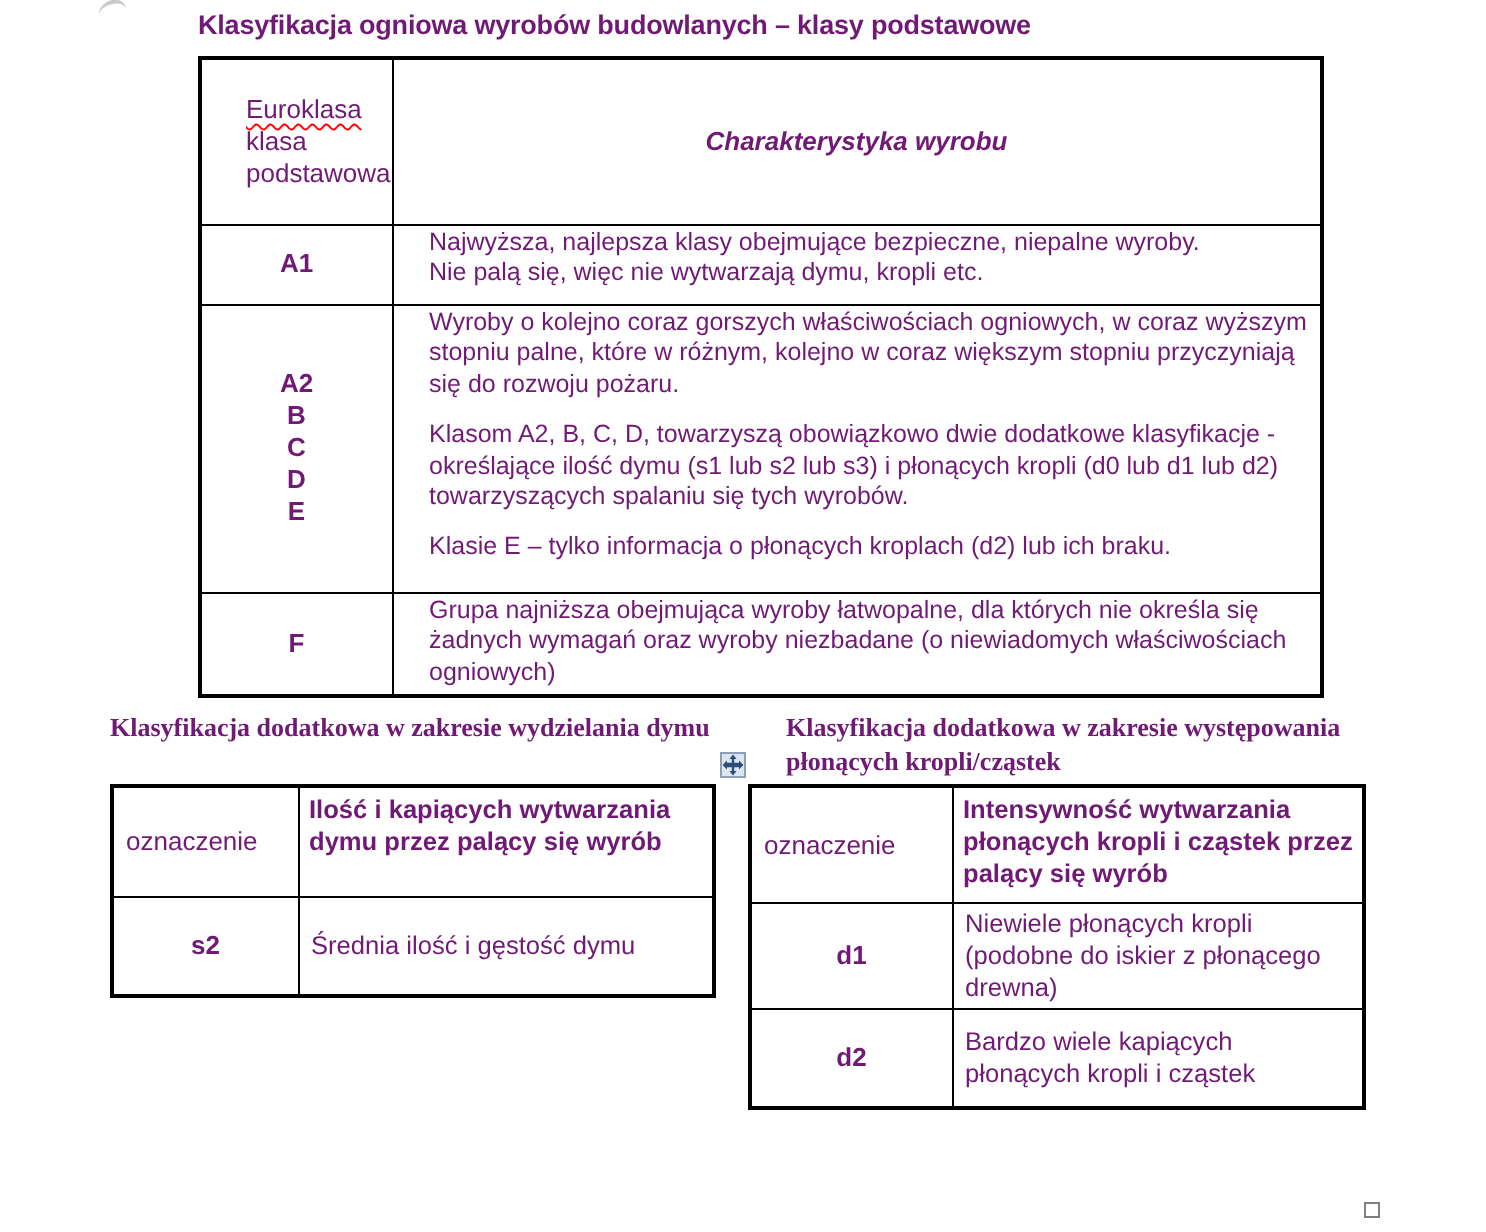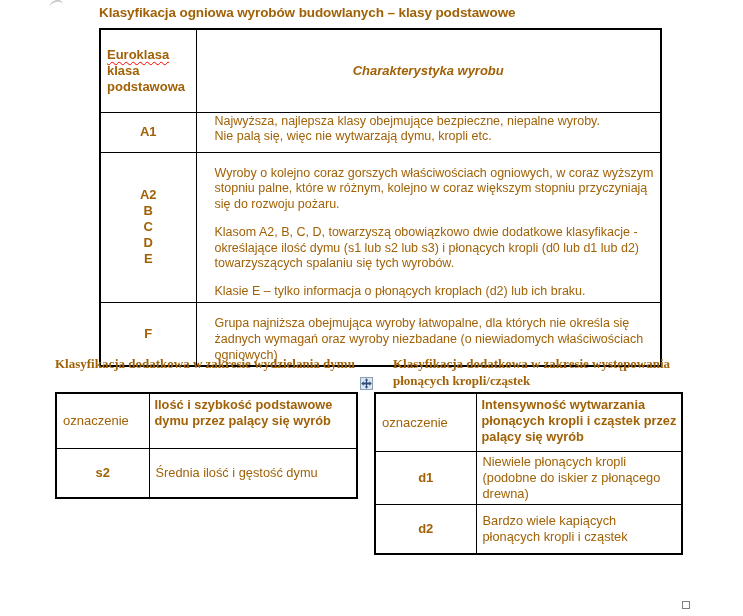--- a/index.html
+++ b/index.html
@@ -1,18 +1,18 @@
 <!DOCTYPE html>
 <html><head>
 <meta charset="utf-8">
 <style>
   html,body { margin:0; padding:0; background:#fff; }
   .page {
     position:relative; width:743px; height:616px; background:#ffffff;
-    font-family:"Liberation Sans","DejaVu Sans",sans-serif; color:#a16207;
+    font-family:"Liberation Sans","DejaVu Sans",sans-serif; color:#701a75;
     overflow:hidden;
   }
   .artifact {
     position:absolute; left:49px; top:0px; width:14px; height:5px;
     border-top:2px solid #c9c9c9;
     border-radius:60% 40% 0 0 / 100% 80% 0 0;
     transform:rotate(-8deg);
   }
   .main-title {
     position:absolute; left:99px; top:5px;
@@ -22,38 +22,38 @@
   table.tbl td, table.tbl th { border:1.5px solid #000; overflow:hidden; }
 
   
   .main-tbl { position:absolute; left:99px; top:28px; width:563px; }
   .main-tbl .c1 { width:96px; }
   .r-hdr  { height:83px; }
   .r-a1   { height:40px; }
   .r-a2e  { height:144px; }
   .r-f    { height:38px; }
   .euro-hdr {
-    font-weight:bold; text-align:left; vertical-align:middle;
-    padding:0 4px 0 6px; font-size:13px; line-height:16px;
+    font-weight:normal; text-align:left; vertical-align:middle;
+    padding:0 4px 0 22px; font-size:13px; line-height:16px;
   }
   .squiggle {
     text-decoration-line:underline; text-decoration-style:wavy;
     text-decoration-color:#ff0000; text-decoration-thickness:1px;
     text-underline-offset:2px; display:inline-block;
   }
   .char-hdr { font-weight:bold; text-align:center; vertical-align:middle; font-size:13px;font-style:italic; }
   .klass {
     font-weight:bold; text-align:center; vertical-align:middle;
     font-size:13px; line-height:16px;
   }
   .desc {
     font-size:12.5px; line-height:15.8px; text-align:left; vertical-align:top;
     padding:1px 6px 2px 18px;
   }
-  .desc p { margin:12px 0 9px 0; }
+  .desc p { margin:0 0 9px 0; }
   .desc p:last-child { margin-bottom:0; }
   .desc .line { margin:0; }
 
   
   .sec-title { position:absolute; font-size:13px; line-height:17px; font-weight:bold; margin:0;font-family:Liberation Serif, serif; }
   .smoke-title { left:55px;  top:355px; width:300px; }
   .drop-title  { left:393px; top:355px; width:314px; }
 
   
   .small-tbl .ozn-cell {
@@ -141,21 +141,21 @@
   <div class="sec-title smoke-title">Klasyfikacja dodatkowa w zakresie wydzielania dymu</div>
 
   <table class="tbl small-tbl smoke-tbl">
     <colgroup>
         <col class="c1">
         <col>
       </colgroup>
     <tbody>
         <tr class="rh">
       <td class="ozn-cell">oznaczenie</td>
-      <th class="small-hdr">Ilość i szybkość podstawowe dymu przez palący się wyrób</th>
+      <th class="small-hdr">Ilość i kapiących wytwarzania dymu przez palący się wyrób</th>
     </tr>
     <tr class="rr">
       <td class="code-cell">s2</td>
       <td class="sdesc">Średnia ilość i gęstość dymu</td>
     </tr>
   </tbody>
     </table>
 
   <div class="move-handle">
     <svg width="13" height="13" viewBox="0 0 13 13">

